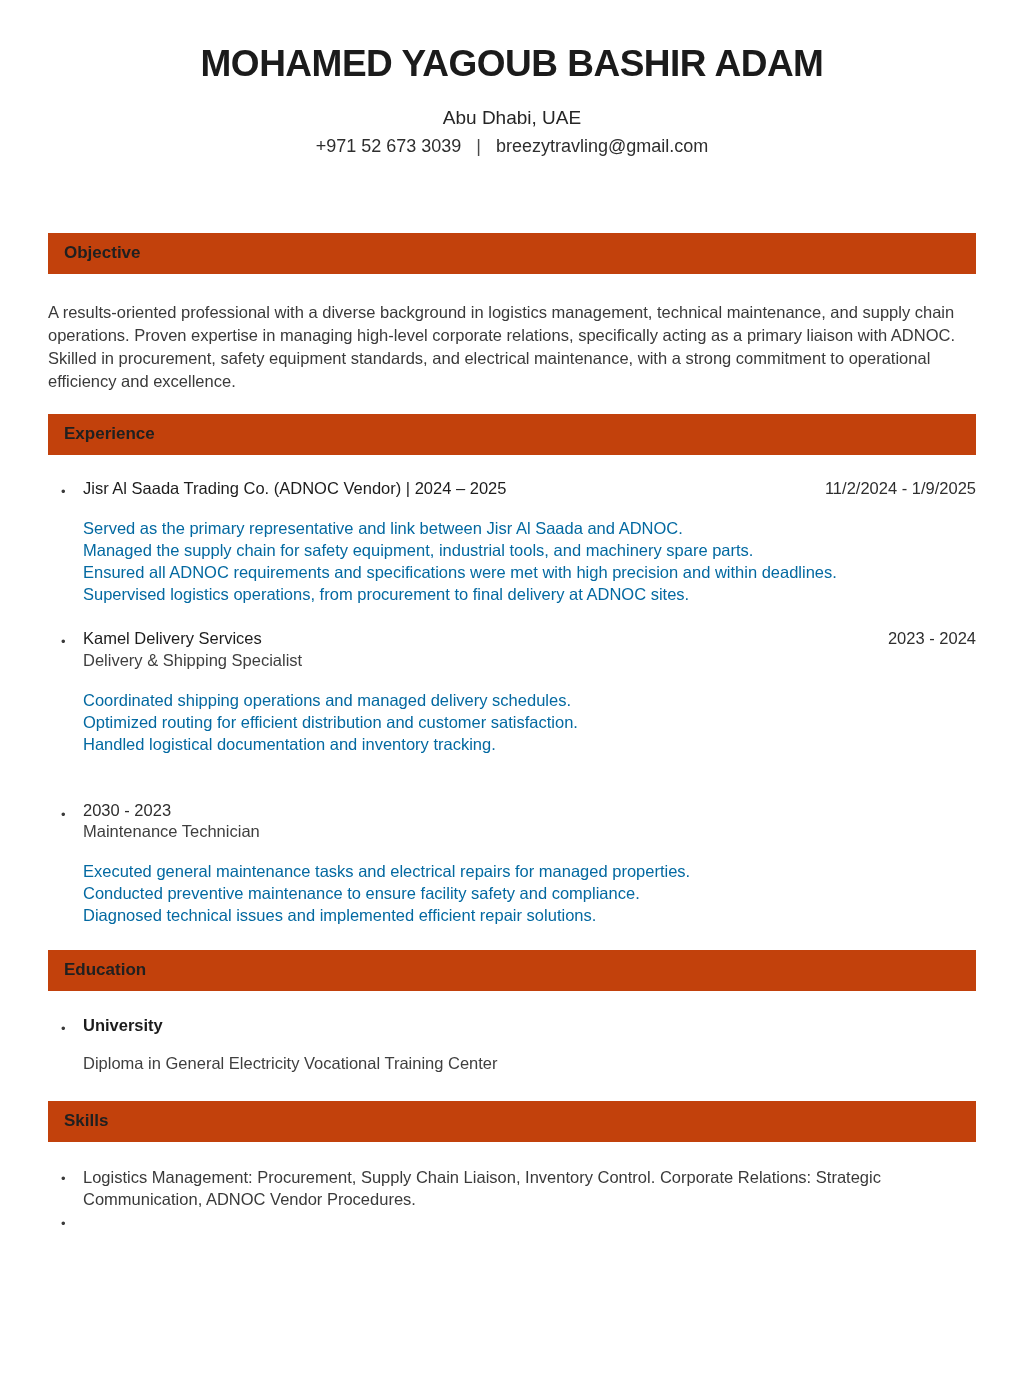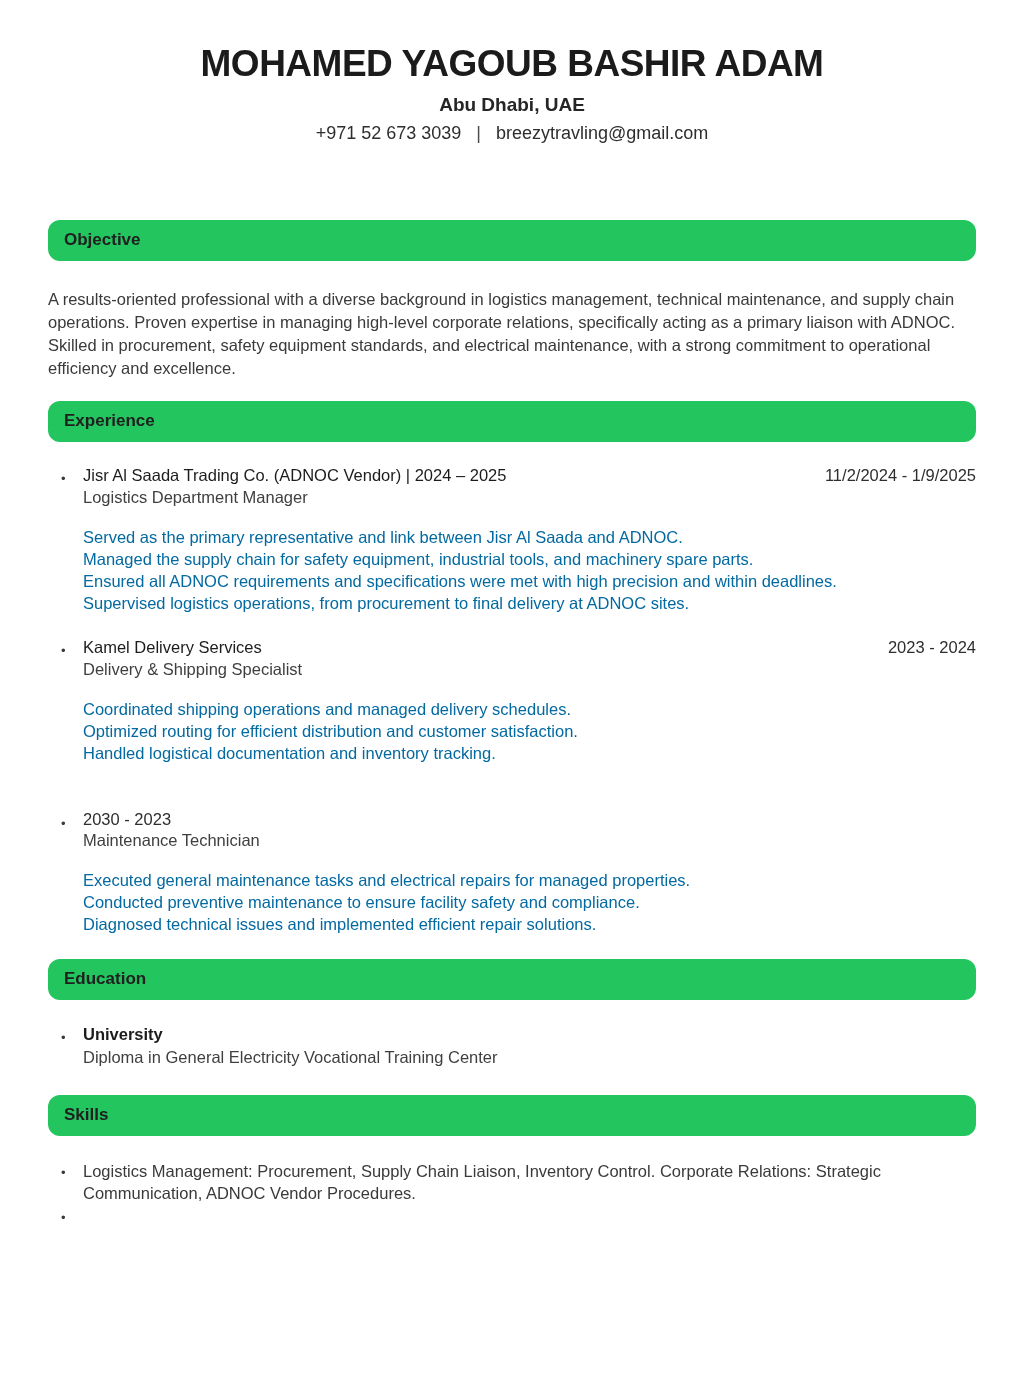--- a/index.html
+++ b/index.html
@@ -22,42 +22,40 @@
   
   .resume-header { text-align: center; }
   .resume-name {
     font-size: 37px;
     font-weight: bold;
     letter-spacing: -0.5px;
     color: #1b1b1b;
     line-height: 1.1;
   }
   .resume-location {
-    margin-top: 9px;
+    margin-top: 22px;
     font-size: 19px;
     color: #252525;
-    font-weight: bold;
   }
   .resume-contact {
     margin-top: 7px;
     font-size: 18px;
     color: #2e2e2e;
   }
   .resume-contact .sep { margin: 0 10px; color: #4a4a4a; }
 
   
   .section { margin-top: 21px; }
   .section.first { margin-top: 76px; }
   .section-bar {
-    background: #22c55e;
+    background: #c2410c;
     height: 41px;
     display: flex;
     align-items: center;
     padding-left: 16px;
-    border-radius: 12px;
   }
   .section-title {
     font-size: 17px;
     font-weight: bold;
     color: #202020;
   }
   .section-body { padding-top: 27px; }
 
   .objective-text {
     font-size: 16.5px;
@@ -119,21 +117,21 @@
   .edu-school {
     font-size: 16.5px;
     font-weight: bold;
     color: #1c1c1c;
     line-height: 21px;
   }
   .edu-detail {
     font-size: 16.5px;
     color: #3f3f3f;
     line-height: 22px;
-    margin-top: 1px;
+    margin-top: 16px;
   }
 
   
   .skills-list { margin-top: 24px; }
   .skill-item {
     position: relative;
     padding-left: 35px;
     font-size: 16.5px;
     line-height: 22px;
     color: #3a3a3a;
@@ -176,21 +174,20 @@
     <div class="section-bar">
       <span class="section-title">Experience</span>
     </div>
 
     <div class="job">
       <span class="job-bullet">•</span>
       <div class="job-head">
         <span class="job-company">Jisr Al Saada Trading Co. (ADNOC Vendor) | 2024 – 2025</span>
         <span class="job-dates">11/2/2024 - 1/9/2025</span>
       </div>
-      <div class="job-role">Logistics Department Manager</div>
       <div class="job-desc">
         <div>Served as the primary representative and link between Jisr Al Saada and ADNOC.</div>
         <div>Managed the supply chain for safety equipment, industrial tools, and machinery spare parts.</div>
         <div>Ensured all ADNOC requirements and specifications were met with high precision and within deadlines.</div>
         <div>Supervised logistics operations, from procurement to final delivery at ADNOC sites.</div>
       </div>
     </div>
 
     <div class="job">
       <span class="job-bullet">•</span>

